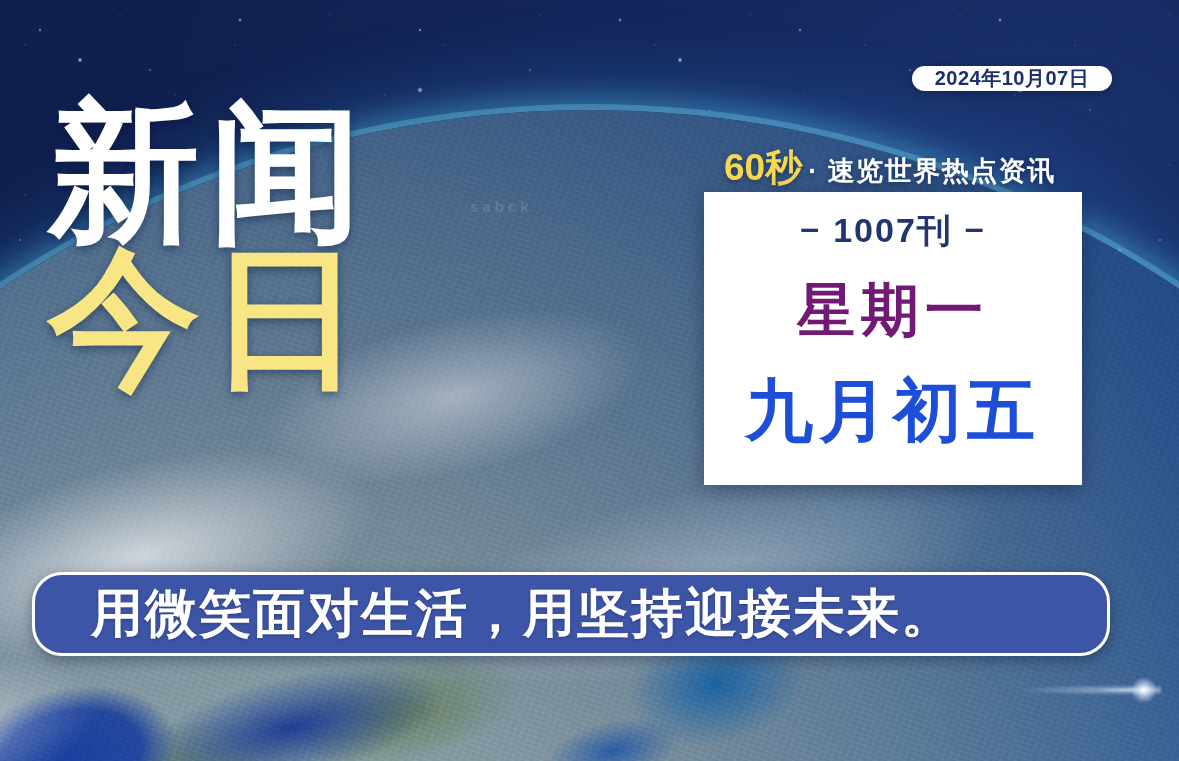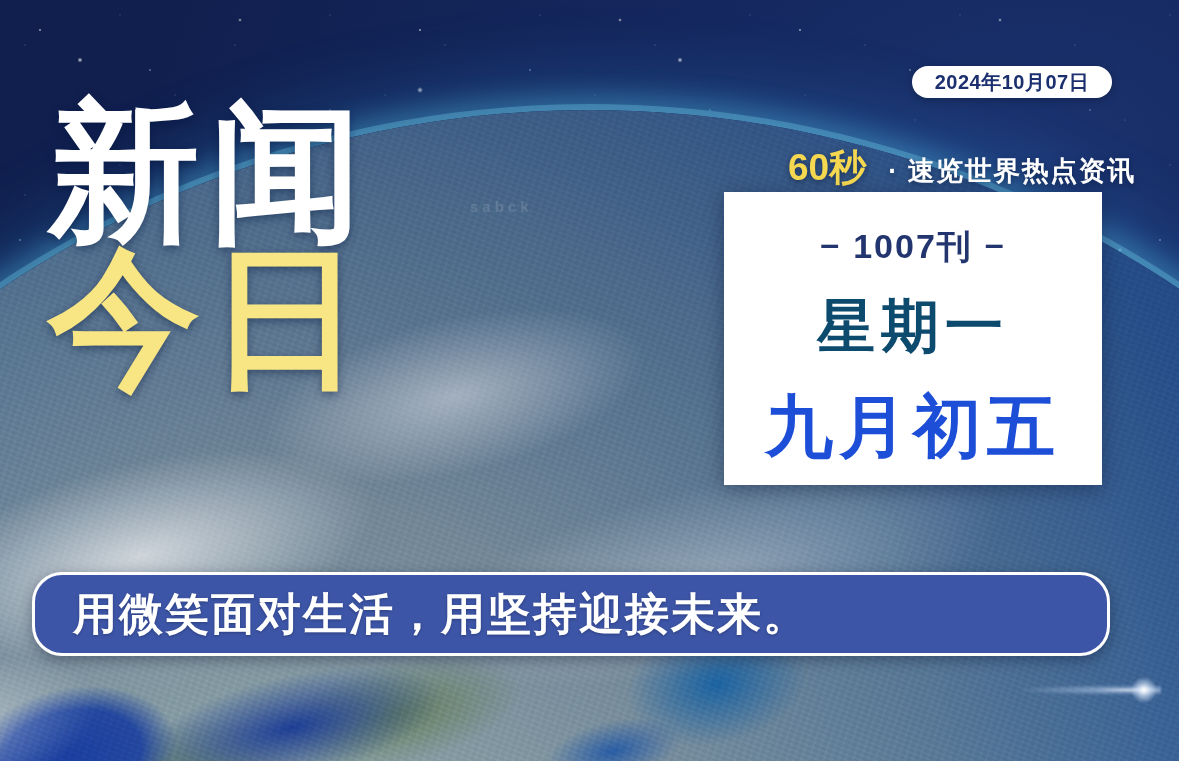--- a/index.html
+++ b/index.html
@@ -196,86 +196,86 @@
     color: #ffffff;
     margin-top: 8px;
   }
 
   
   .date-badge {
     position: absolute;
     left: 912px;
     top: 66px;
     width: 200px;
-    height: 32px;
+    height: 25px;
     background: #ffffff;
     border-radius: 16px;
     display: flex;
     align-items: center;
     justify-content: center;
     color: #1c2f6e;
     font-size: 20px;
     font-weight: bold;
     letter-spacing: .5px;
     box-shadow: 0 2px 8px rgba(0,0,0,.25);
   }
 
   .tagline {
     position: absolute;
-    left: 788px;
+    left: 724px;
     top: 143px;
     display: flex;
     align-items: baseline;
     white-space: nowrap;
     text-shadow: 0 2px 6px rgba(0,15,50,.5);
   }
   .tagline-60 {
     color: #f5d850;
     font-size: 37px;
     font-weight: bold;
     letter-spacing: 0px;
   }
   .tagline-rest {
     color: #ffffff;
     font-size: 27px;
     font-weight: bold;
     letter-spacing: 1.5px;
-    margin-left: 22px;
+    margin-left: 6px;
   }
 
   .info-card {
     position: absolute;
-    left: 724px;
+    left: 704px;
     top: 192px;
     width: 378px;
     height: 293px;
     background: #ffffff;
     display: flex;
     flex-direction: column;
     align-items: center;
     justify-content: flex-start;
-    padding-top: 32px;
+    padding-top: 16px;
     box-sizing: border-box;
     box-shadow: 0 4px 18px rgba(0,10,40,.35);
   }
   .issue {
     color: #23356f;
     font-size: 34px;
     font-weight: bold;
     letter-spacing: 2px;
     white-space: nowrap;
   }
   .issue .dash {
     font-weight: bold;
     padding: 0 12px;
     position: relative;
     top: -3px;
   }
   .weekday {
-    color: #0c4a6e;
+    color: #701a75;
     font-size: 58px;
     font-weight: bold;
     letter-spacing: 6px;
     margin-top: 18px;
     white-space: nowrap;
   }
   .lunar {
     color: #1d4ed8;
     font-size: 68px;
     font-weight: bold;
@@ -294,24 +294,24 @@
     box-sizing: border-box;
     background: #3d55a6;
     border: 3px solid #ffffff;
     border-radius: 30px;
     display: flex;
     align-items: center;
     box-shadow: 0 4px 14px rgba(0,10,40,.35);
   }
   .quote-text {
     color: #ffffff;
-    font-size: 44px;
+    font-size: 52px;
     font-weight: bold;
     letter-spacing: 2px;
-    padding-left: 38px;
+    padding-left: 56px;
     white-space: nowrap;
     text-shadow: 0 1px 3px rgba(0,10,40,.3);
   }
 
   .watermark {
     position: absolute;
     left: 470px;
     top: 198px;
     color: rgba(255,255,255,.13);
     font-size: 15px;

